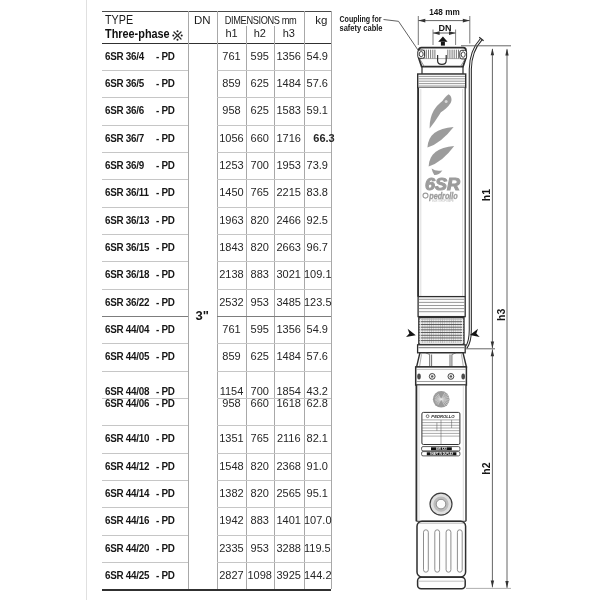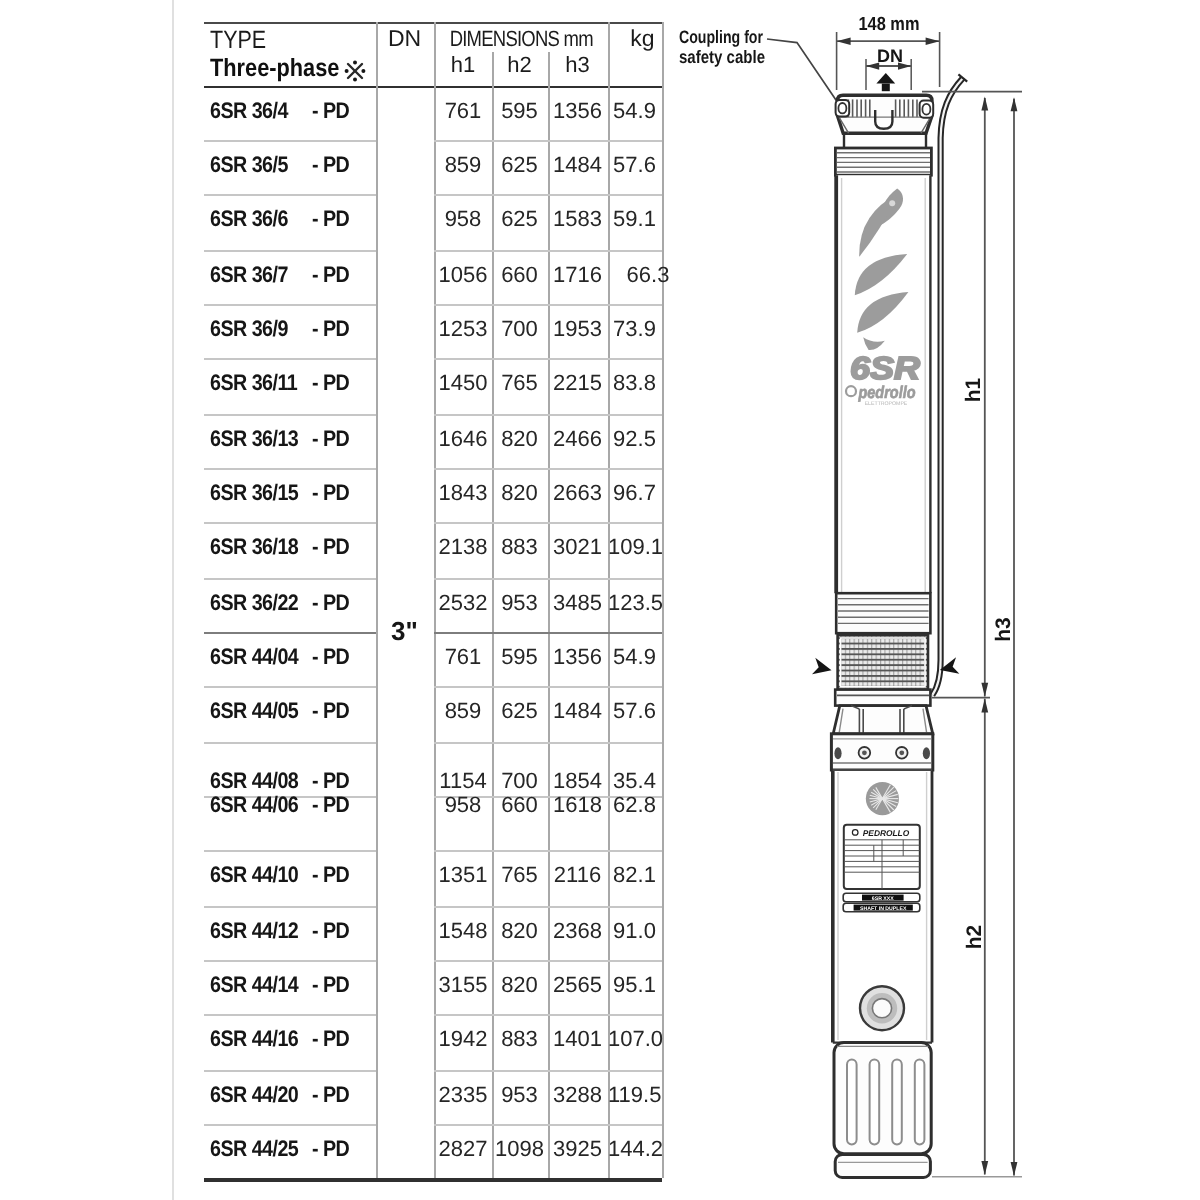--- a/index.html
+++ b/index.html
@@ -116,21 +116,21 @@
       <span class="num" style="left:171.5px;width:30.5px;line-height:27.33px;">1583</span>
       <span class="num" style="left:202px;width:26.5px;line-height:27.33px;">59.1</span>
     </div>
 
 <div class="row" style="top:124.59px;height:27.33px;line-height:27.33px;">
       <span class="mdl" style="left:2.5px;line-height:27.33px;">6SR 36/7</span>
       <span class="mdl" style="left:53.5px;line-height:27.33px;">- PD</span>
       <span class="num" style="left:115px;width:29px;line-height:27.33px;">1056</span>
       <span class="num" style="left:144px;width:27.5px;line-height:27.33px;">660</span>
       <span class="num" style="left:171.5px;width:30.5px;line-height:27.33px;">1716</span>
-      <span class="num" style="left:202px;width:40px;line-height:27.33px;">66.3</span>
+      <span class="num" style="left:202px;width:40px;line-height:27.33px;font-weight:bold;">66.3</span>
     </div>
 
 <div class="row" style="top:151.92px;height:27.33px;line-height:27.33px;">
       <span class="mdl" style="left:2.5px;line-height:27.33px;">6SR 36/9</span>
       <span class="mdl" style="left:53.5px;line-height:27.33px;">- PD</span>
       <span class="num" style="left:115px;width:29px;line-height:27.33px;">1253</span>
       <span class="num" style="left:144px;width:27.5px;line-height:27.33px;">700</span>
       <span class="num" style="left:171.5px;width:30.5px;line-height:27.33px;">1953</span>
       <span class="num" style="left:202px;width:26.5px;line-height:27.33px;">73.9</span>
     </div>
@@ -140,21 +140,21 @@
       <span class="mdl" style="left:53.5px;line-height:27.33px;">- PD</span>
       <span class="num" style="left:115px;width:29px;line-height:27.33px;">1450</span>
       <span class="num" style="left:144px;width:27.5px;line-height:27.33px;">765</span>
       <span class="num" style="left:171.5px;width:30.5px;line-height:27.33px;">2215</span>
       <span class="num" style="left:202px;width:26.5px;line-height:27.33px;">83.8</span>
     </div>
 
 <div class="row" style="top:206.57999999999998px;height:27.33px;line-height:27.33px;">
       <span class="mdl" style="left:2.5px;line-height:27.33px;">6SR 36/13</span>
       <span class="mdl" style="left:53.5px;line-height:27.33px;">- PD</span>
-      <span class="num" style="left:115px;width:29px;line-height:27.33px;">1646</span>
+      <span class="num" style="left:115px;width:29px;line-height:27.33px;">1963</span>
       <span class="num" style="left:144px;width:27.5px;line-height:27.33px;">820</span>
       <span class="num" style="left:171.5px;width:30.5px;line-height:27.33px;">2466</span>
       <span class="num" style="left:202px;width:26.5px;line-height:27.33px;">92.5</span>
     </div>
 
 <div class="row" style="top:233.91px;height:27.33px;line-height:27.33px;">
       <span class="mdl" style="left:2.5px;line-height:27.33px;">6SR 36/15</span>
       <span class="mdl" style="left:53.5px;line-height:27.33px;">- PD</span>
       <span class="num" style="left:115px;width:29px;line-height:27.33px;">1843</span>
       <span class="num" style="left:144px;width:27.5px;line-height:27.33px;">820</span>
@@ -206,21 +206,21 @@
       <span class="num" style="left:171.5px;width:30.5px;line-height:27.33px;">1618</span>
       <span class="num" style="left:202px;width:26.5px;line-height:27.33px;">62.8</span>
     </div>
 
 <div class="row" style="top:378px;height:27.33px;line-height:27.33px;">
       <span class="mdl" style="left:2.5px;line-height:27.33px;">6SR 44/08</span>
       <span class="mdl" style="left:53.5px;line-height:27.33px;">- PD</span>
       <span class="num" style="left:115px;width:29px;line-height:27.33px;">1154</span>
       <span class="num" style="left:144px;width:27.5px;line-height:27.33px;">700</span>
       <span class="num" style="left:171.5px;width:30.5px;line-height:27.33px;">1854</span>
-      <span class="num" style="left:202px;width:26.5px;line-height:27.33px;">35.4</span>
+      <span class="num" style="left:202px;width:26.5px;line-height:27.33px;">43.2</span>
     </div>
 
 <div class="row" style="top:425.22px;height:27.33px;line-height:27.33px;">
       <span class="mdl" style="left:2.5px;line-height:27.33px;">6SR 44/10</span>
       <span class="mdl" style="left:53.5px;line-height:27.33px;">- PD</span>
       <span class="num" style="left:115px;width:29px;line-height:27.33px;">1351</span>
       <span class="num" style="left:144px;width:27.5px;line-height:27.33px;">765</span>
       <span class="num" style="left:171.5px;width:30.5px;line-height:27.33px;">2116</span>
       <span class="num" style="left:202px;width:26.5px;line-height:27.33px;">82.1</span>
     </div>
@@ -230,21 +230,21 @@
       <span class="mdl" style="left:53.5px;line-height:27.33px;">- PD</span>
       <span class="num" style="left:115px;width:29px;line-height:27.33px;">1548</span>
       <span class="num" style="left:144px;width:27.5px;line-height:27.33px;">820</span>
       <span class="num" style="left:171.5px;width:30.5px;line-height:27.33px;">2368</span>
       <span class="num" style="left:202px;width:26.5px;line-height:27.33px;">91.0</span>
     </div>
 
 <div class="row" style="top:479.88px;height:27.33px;line-height:27.33px;">
       <span class="mdl" style="left:2.5px;line-height:27.33px;">6SR 44/14</span>
       <span class="mdl" style="left:53.5px;line-height:27.33px;">- PD</span>
-      <span class="num" style="left:115px;width:29px;line-height:27.33px;">3155</span>
+      <span class="num" style="left:115px;width:29px;line-height:27.33px;">1382</span>
       <span class="num" style="left:144px;width:27.5px;line-height:27.33px;">820</span>
       <span class="num" style="left:171.5px;width:30.5px;line-height:27.33px;">2565</span>
       <span class="num" style="left:202px;width:26.5px;line-height:27.33px;">95.1</span>
     </div>
 
 <div class="row" style="top:507.21px;height:27.33px;line-height:27.33px;">
       <span class="mdl" style="left:2.5px;line-height:27.33px;">6SR 44/16</span>
       <span class="mdl" style="left:53.5px;line-height:27.33px;">- PD</span>
       <span class="num" style="left:115px;width:29px;line-height:27.33px;">1942</span>
       <span class="num" style="left:144px;width:27.5px;line-height:27.33px;">883</span>

